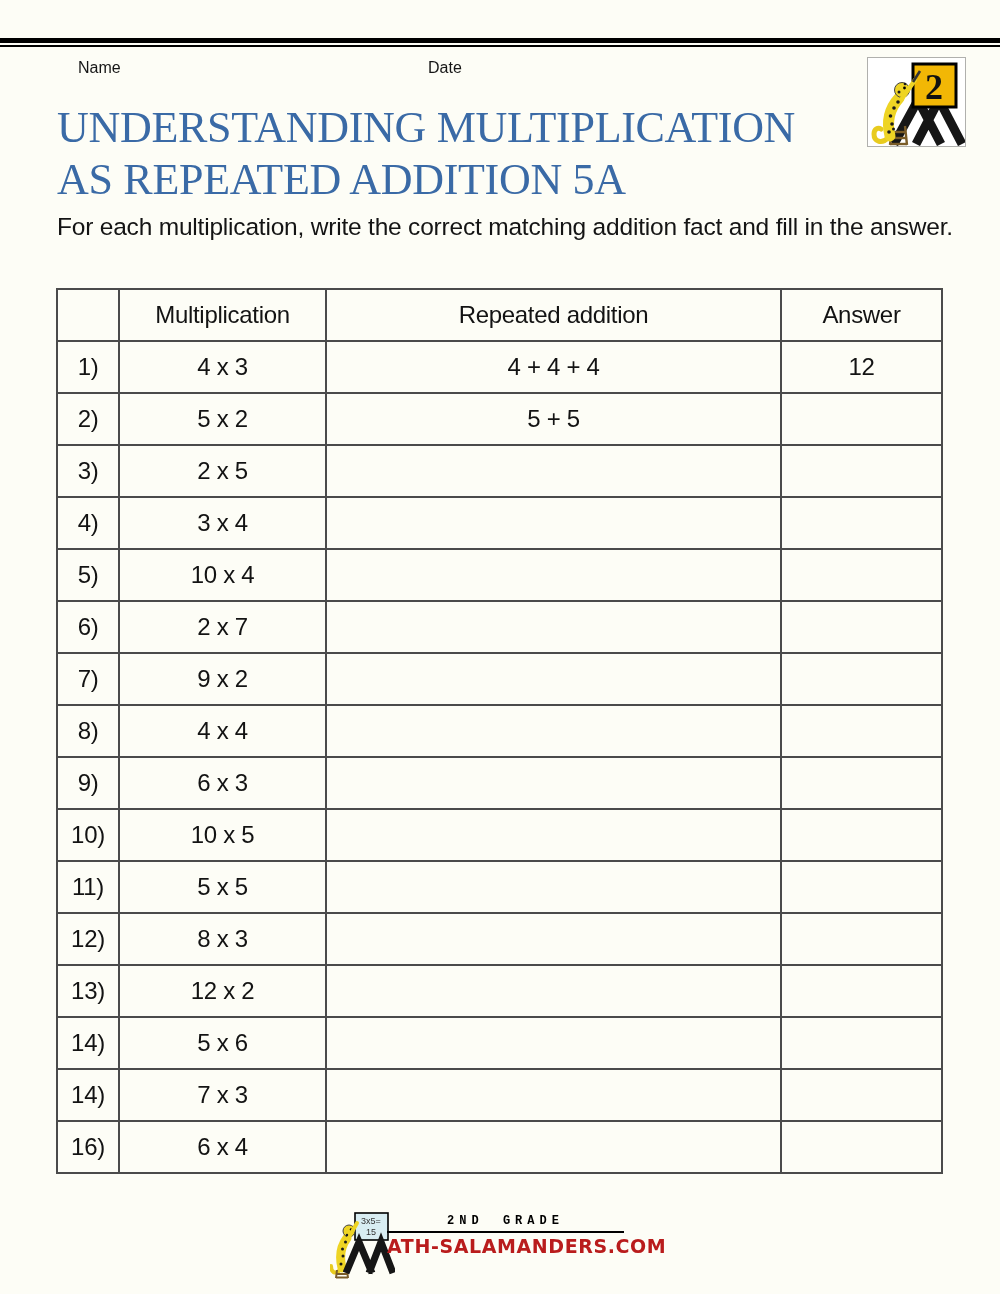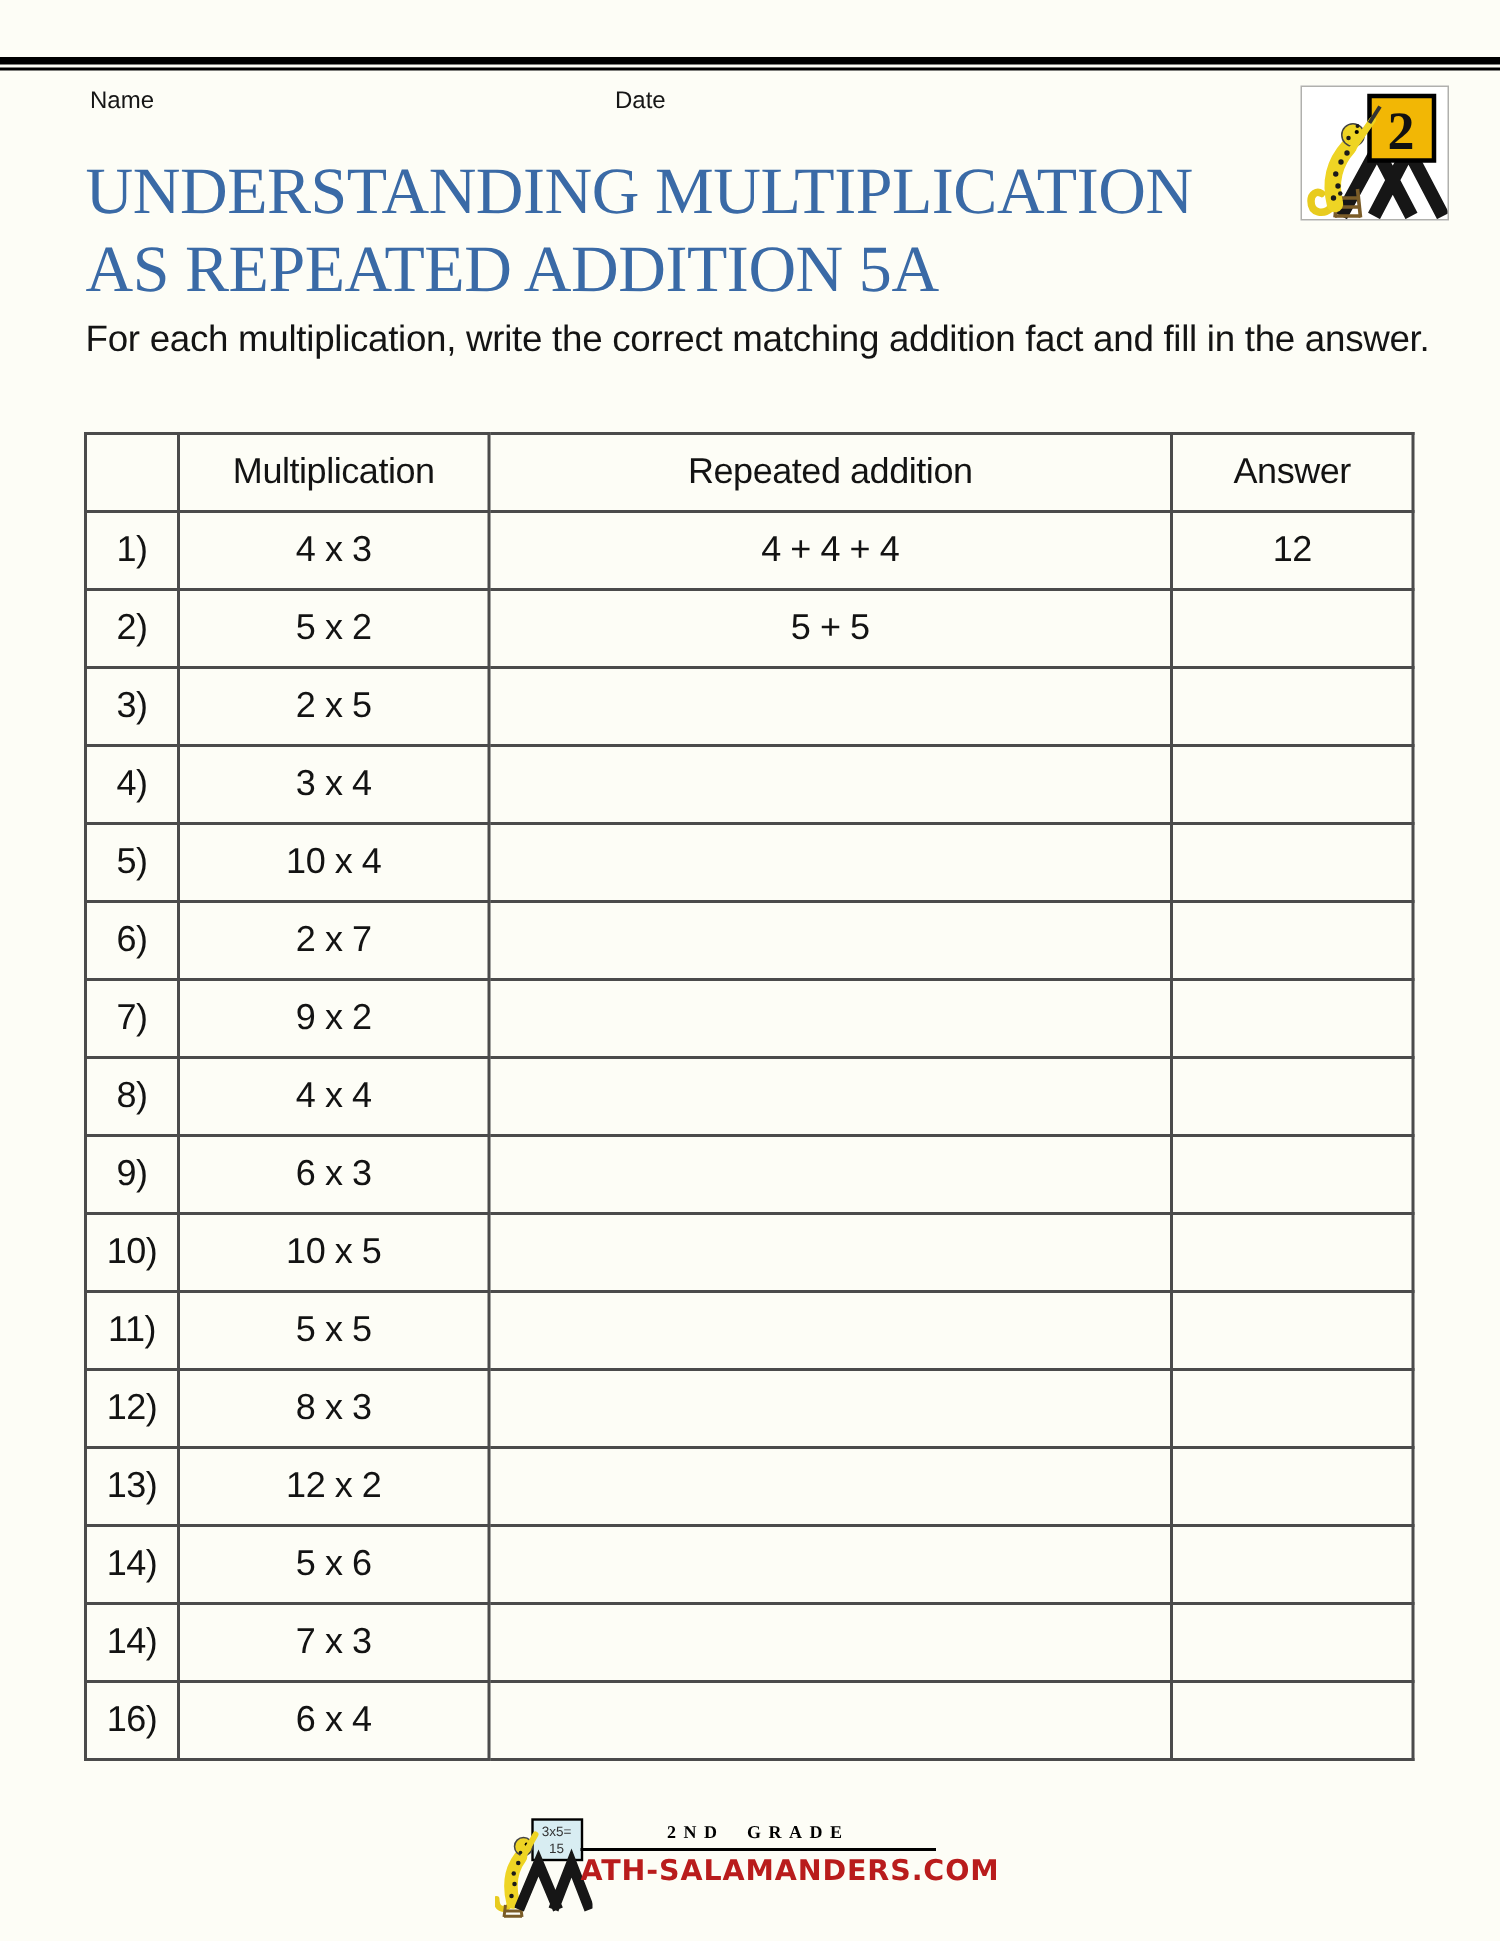--- a/index.html
+++ b/index.html
@@ -12,21 +12,21 @@
     overflow:hidden;
   }
 
   
   .top-rule { position:absolute; top:38px; left:0; width:1000px; }
   .top-rule .thick { height:5px; background:#000; }
   .top-rule .gap   { height:2px; background:#ececе4; }
   .top-rule .thin  { height:2px; background:#000; }
 
   
-  .meta-label { position:absolute; top:59px; font-size:16px; color:#161616; }
+  .meta-label { position:absolute; top:59px; font-size:16px; color:#161616;margin-left:18px; }
   .name-label { left:60px; }
   .date-label { left:410px; }
 
   
   .logo-box {
     position:absolute; left:867px; top:57px;
     width:99px; height:90px;
     background:#ffffff;
     border:1px solid #b0b0ad;
     box-sizing:border-box;
@@ -81,21 +81,21 @@
   .footer-salamander { position:absolute; left:0; top:2px; }
   .footer-m { position:absolute; left:13px; top:12px; }
   .footer-text { position:absolute; left:57px; top:6px; width:237px; }
   .grade-line {
     text-align:center;
     font-size:12px; font-weight:bold;
     letter-spacing:5px; word-spacing:7px;
     color:#000;
     padding-bottom:3px;
     border-bottom:2.5px solid #000;
-    font-family:Liberation Serif, serif;
+    font-family:Liberation Mono, monospace;
   }
   .site-line {
     margin-top:2px;
     font-size:19px; font-weight:bold;
     letter-spacing:0.6px;
     color:#b91c1c;
     font-family:"DejaVu Sans", sans-serif;
     white-space:nowrap;
   }
 </style>

